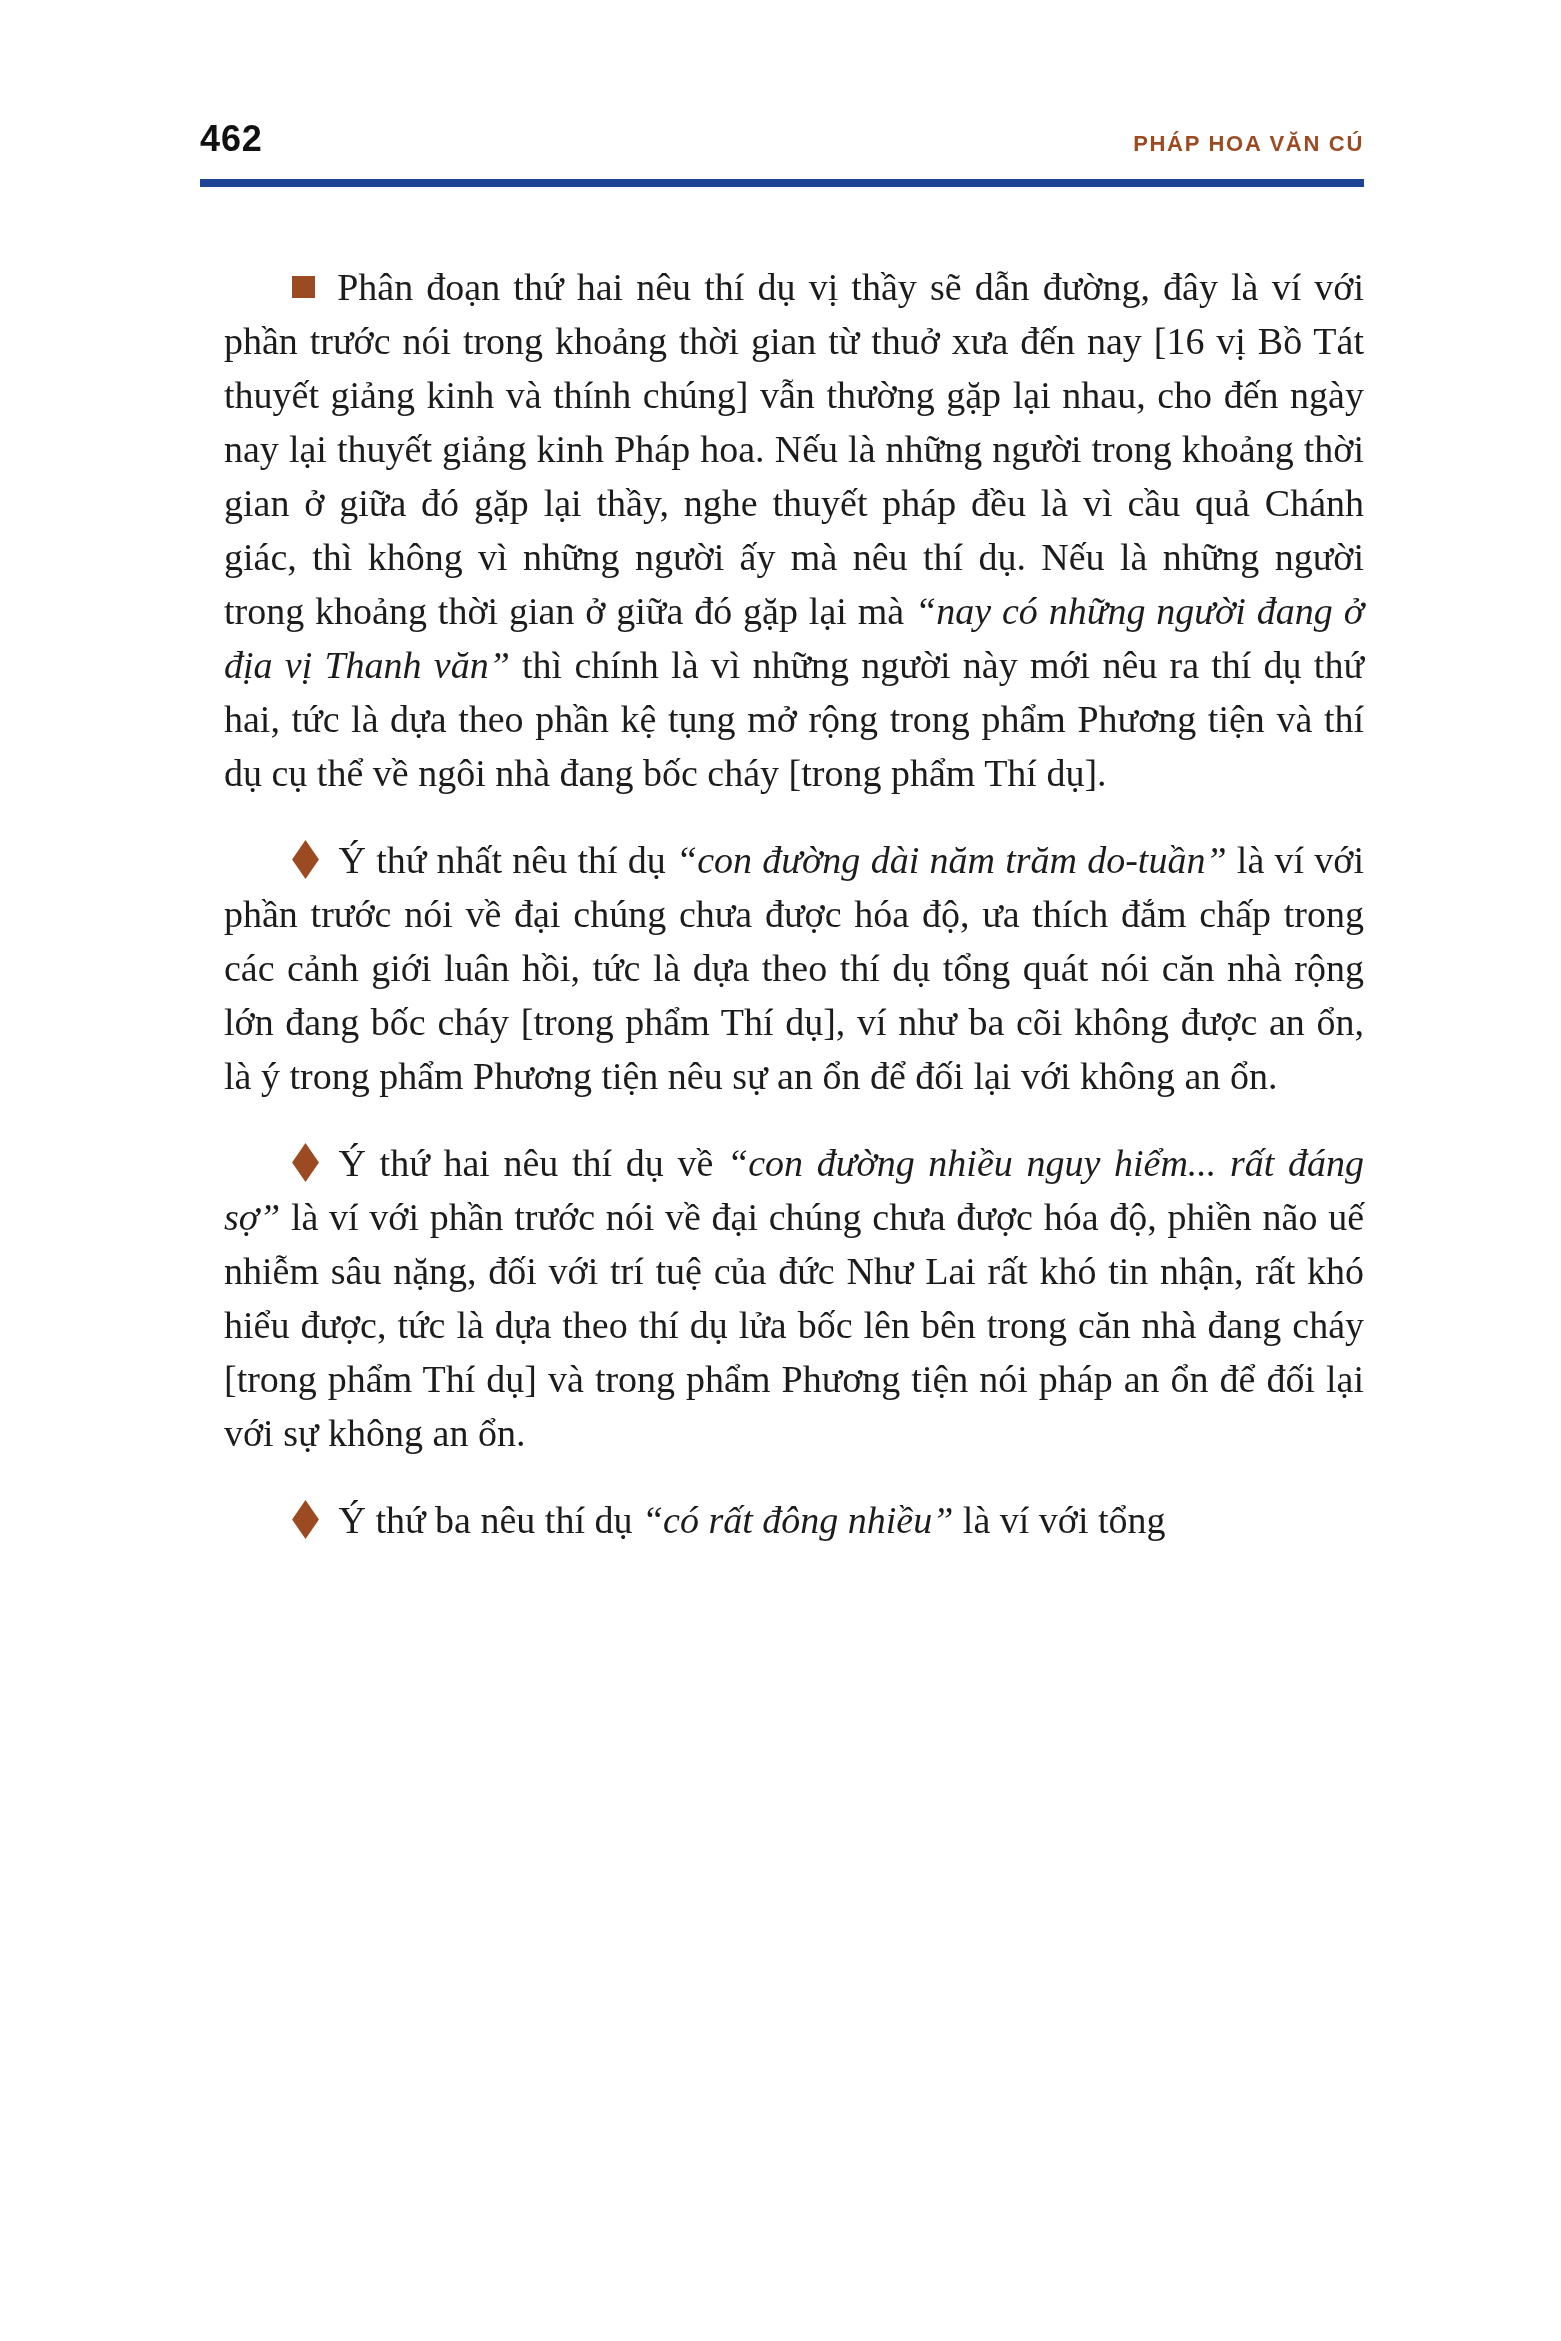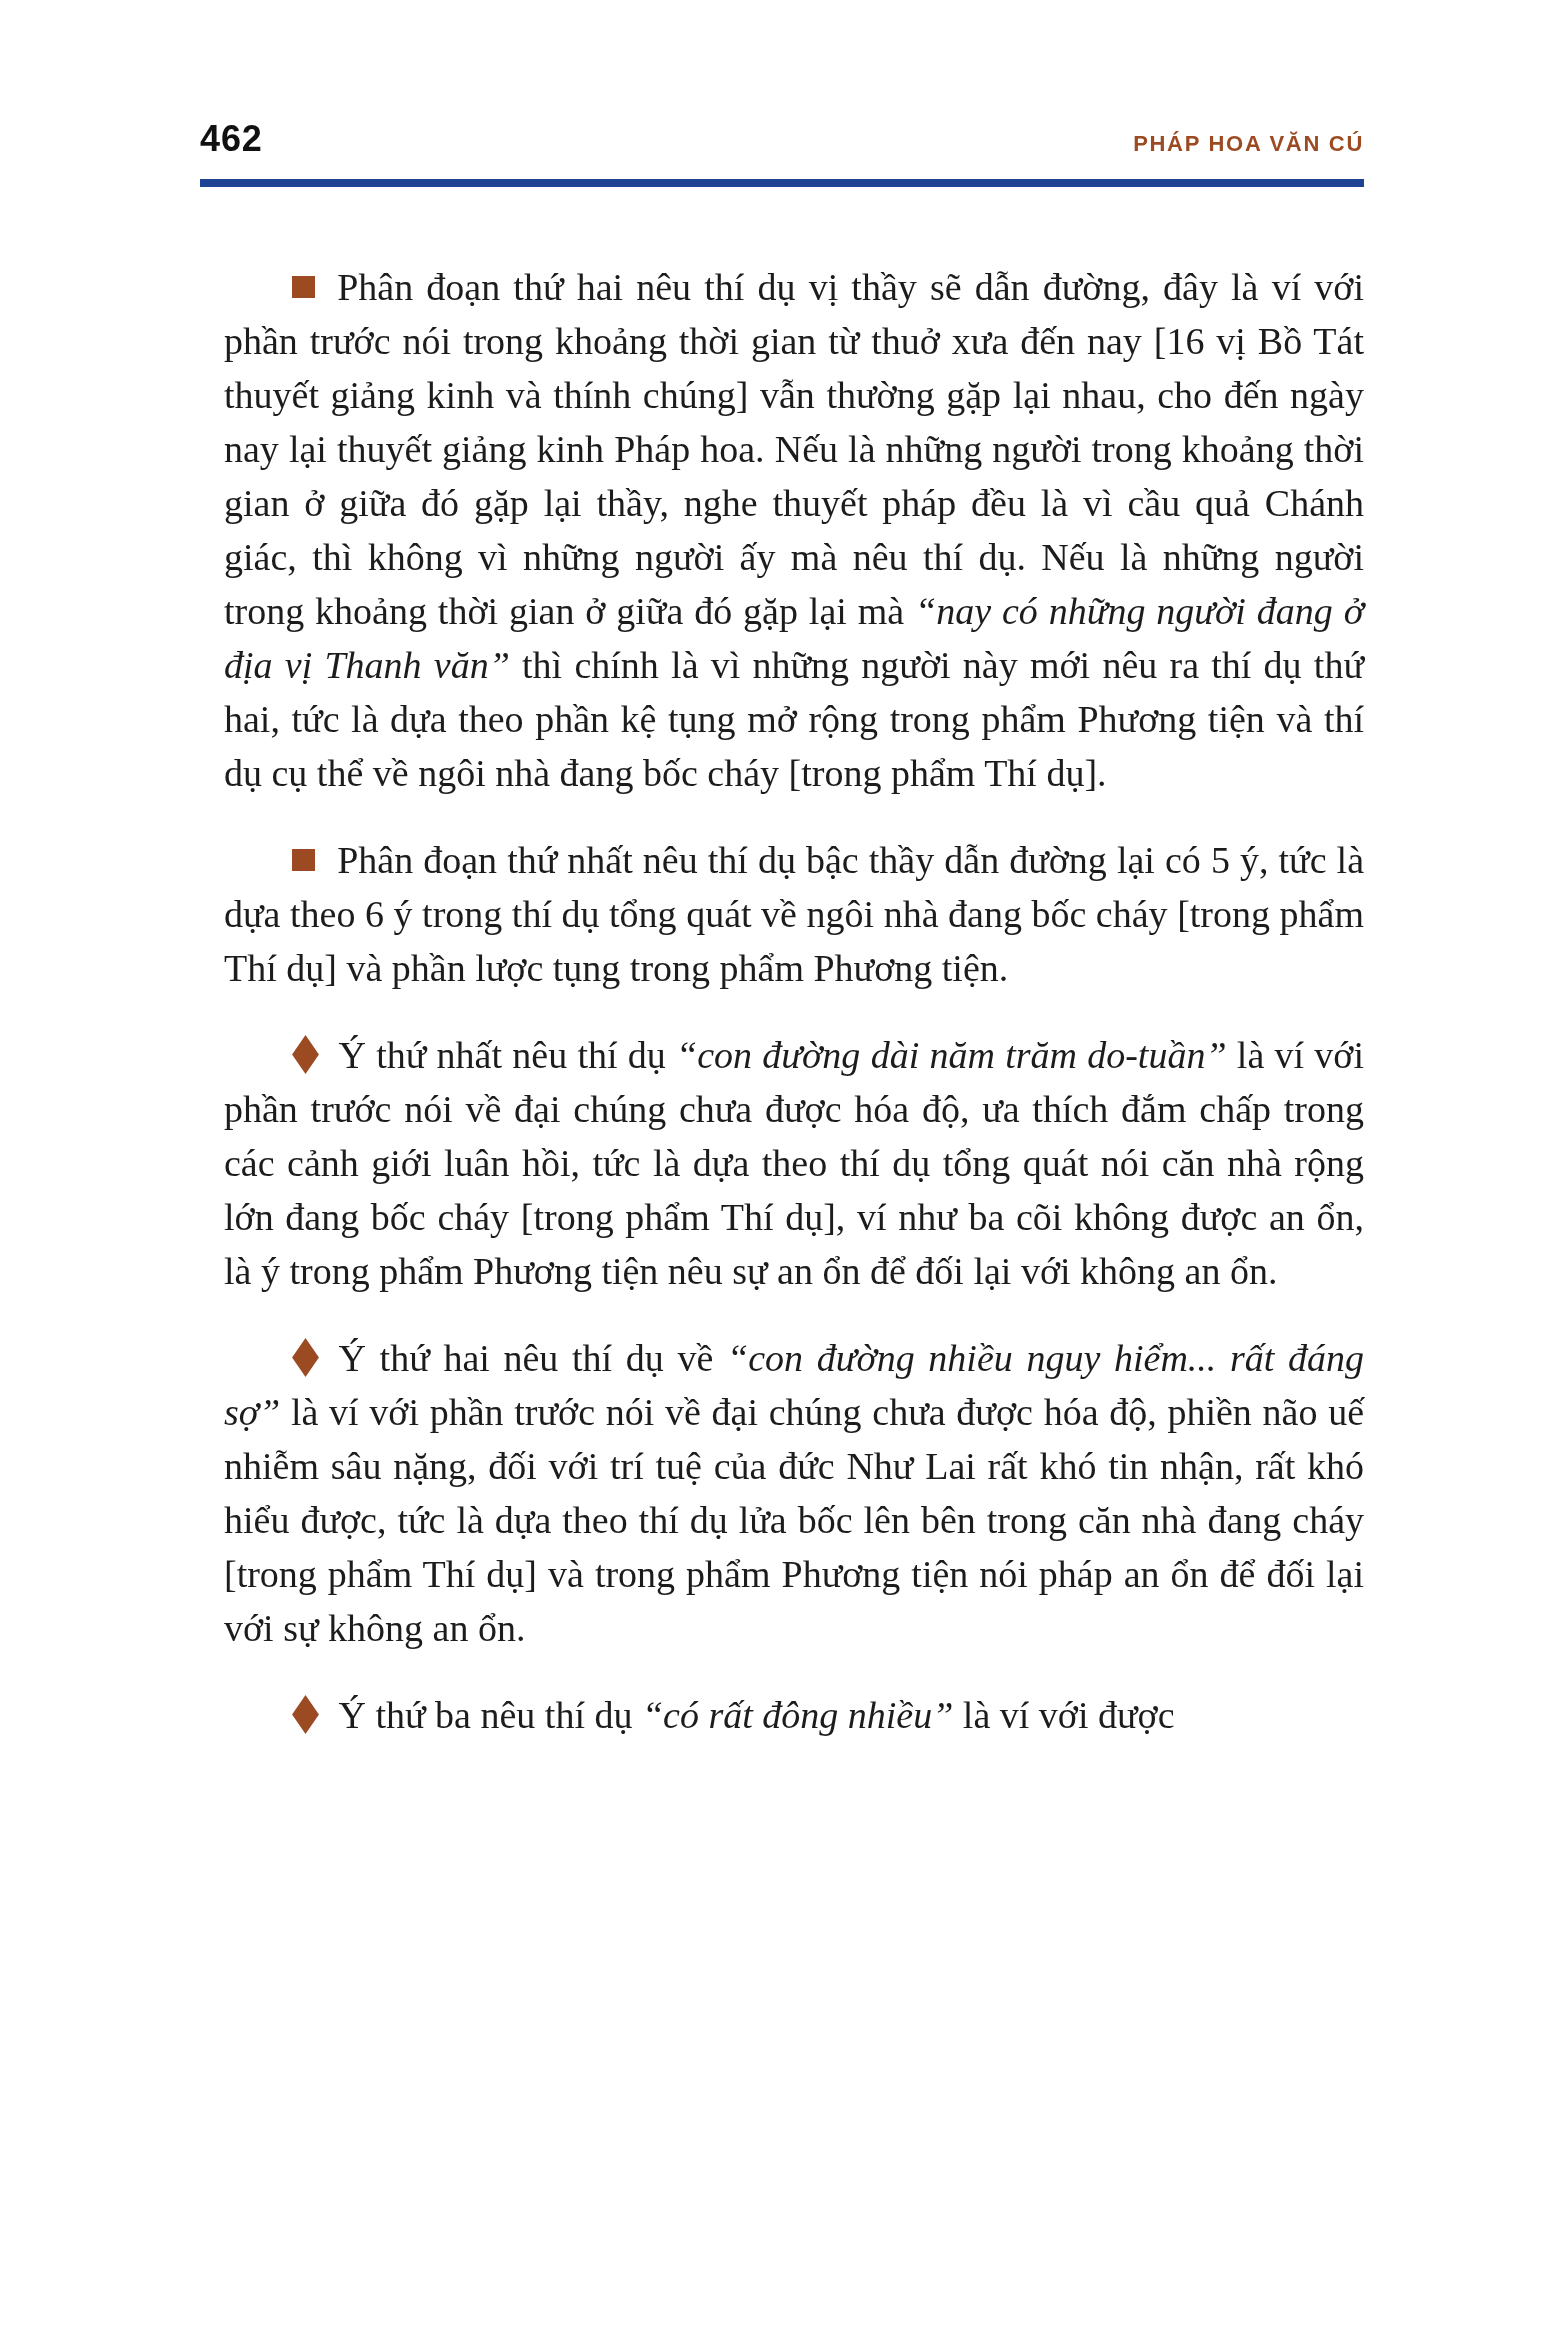--- a/index.html
+++ b/index.html
@@ -87,20 +87,19 @@
 
 <div class="page">
   <div class="content">
     <div class="header-row">
       <span class="page-number">462</span>
       <span class="header-title">PHÁP HOA VĂN CÚ</span>
     </div>
     <div class="header-rule"></div>
     <div class="body-text">
         <p class="para"><span class="bullet square"></span><span class="run">Phân đoạn thứ hai nêu thí dụ vị thầy sẽ dẫn đường, đây là ví với phần trước nói trong khoảng thời gian từ thuở xưa đến nay [16 vị Bồ Tát thuyết giảng kinh và thính chúng] vẫn thường gặp lại nhau, cho đến ngày nay lại thuyết giảng kinh Pháp hoa. Nếu là những người trong khoảng thời gian ở giữa đó gặp lại thầy, nghe thuyết pháp đều là vì cầu quả Chánh giác, thì không vì những người ấy mà nêu thí dụ. Nếu là những người trong khoảng thời gian ở giữa đó gặp lại mà </span><span class="run italic">“nay có những người đang ở địa vị Thanh văn”</span><span class="run"> thì chính là vì những người này mới nêu ra thí dụ thứ hai, tức là dựa theo phần kệ tụng mở rộng trong phẩm Phương tiện và thí dụ cụ thể về ngôi nhà đang bốc cháy [trong phẩm Thí dụ].</span></p>
-        <p class="para"><span class="bullet square"></span><span class="run">Phân đoạn thứ nhất nêu thí dụ bậc thầy dẫn đường lại có 5 ý, tức là dựa theo 6 ý trong thí dụ tổng quát về ngôi nhà đang bốc cháy [trong phẩm Thí dụ] và phần lược tụng trong phẩm Phương tiện.</span></p>
         <p class="para"><span class="bullet diamond"></span><span class="run">Ý thứ nhất nêu thí dụ </span><span class="run italic">“con đường dài năm trăm do-tuần”</span><span class="run"> là ví với phần trước nói về đại chúng chưa được hóa độ, ưa thích đắm chấp trong các cảnh giới luân hồi, tức là dựa theo thí dụ tổng quát nói căn nhà rộng lớn đang bốc cháy [trong phẩm Thí dụ], ví như ba cõi không được an ổn, là ý trong phẩm Phương tiện nêu sự an ổn để đối lại với không an ổn.</span></p>
         <p class="para"><span class="bullet diamond"></span><span class="run">Ý thứ hai nêu thí dụ về </span><span class="run italic">“con đường nhiều nguy hiểm... rất đáng sợ”</span><span class="run"> là ví với phần trước nói về đại chúng chưa được hóa độ, phiền não uế nhiễm sâu nặng, đối với trí tuệ của đức Như Lai rất khó tin nhận, rất khó hiểu được, tức là dựa theo thí dụ lửa bốc lên bên trong căn nhà đang cháy [trong phẩm Thí dụ] và trong phẩm Phương tiện nói pháp an ổn để đối lại với sự không an ổn.</span></p>
-        <p class="para"><span class="bullet diamond"></span><span class="run">Ý thứ ba nêu thí dụ </span><span class="run italic">“có rất đông nhiều”</span><span class="run"> là ví với được</span></p>
+        <p class="para"><span class="bullet diamond"></span><span class="run">Ý thứ ba nêu thí dụ </span><span class="run italic">“có rất đông nhiều”</span><span class="run"> là ví với tổng</span></p>
       </div>
   </div>
 </div>
 
 
 </body></html>

